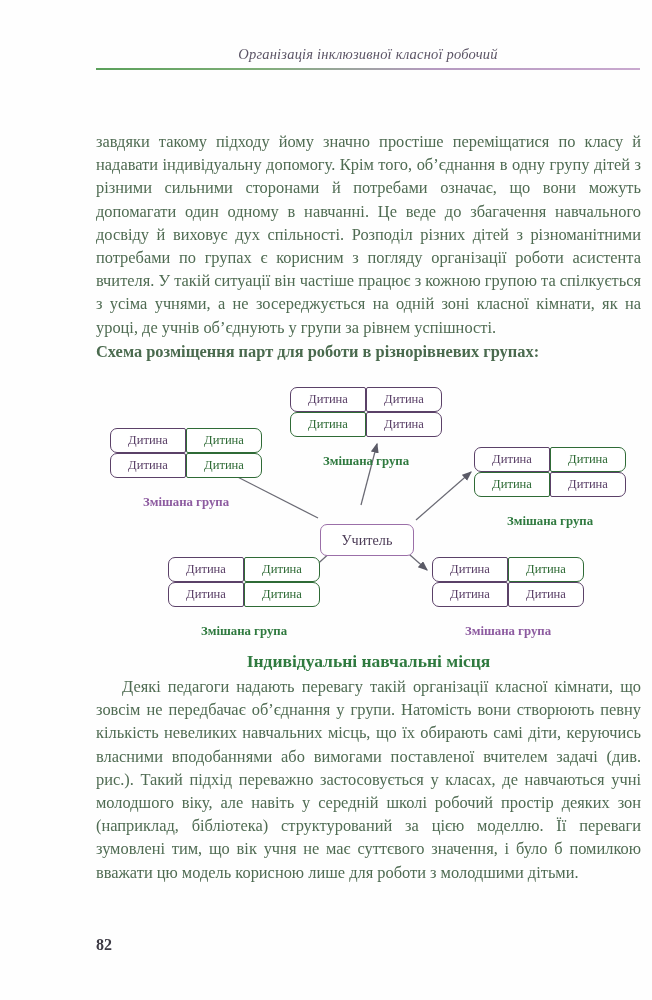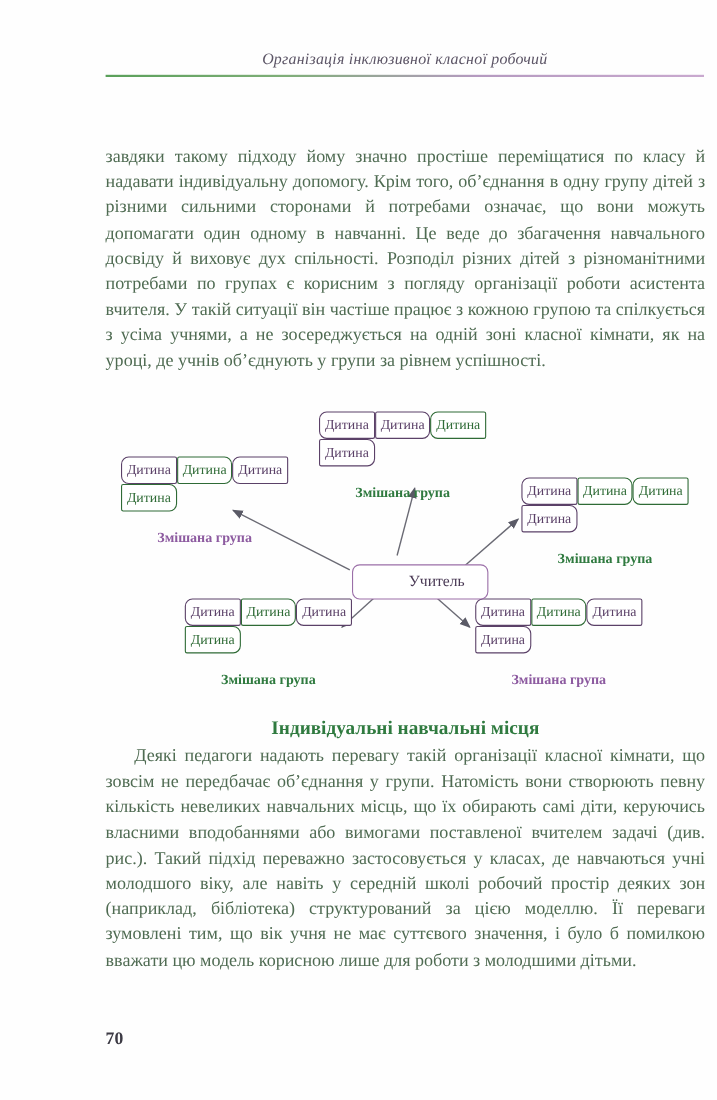--- a/index.html
+++ b/index.html
@@ -107,23 +107,24 @@
     height: 272px;
     overflow: visible;
   }
 
   .group {
     position: absolute;
     width: 152px;
   }
   .grid {
     display: grid;
-    grid-template-columns: 1fr 1fr 1fr;
+    grid-template-columns: 1fr 1fr;
     grid-template-rows: 1fr 1fr;
     gap: 0px;
+    margin-top: 13px;
   }
   .cell {
     position: relative;
     height: 25px;
     background: #ffffff;
     display: flex;
     align-items: center;
     justify-content: center;
     font-size: 12.6px;
     box-sizing: border-box;
@@ -162,32 +163,33 @@
     color: #4a3a55;
     z-index: 3;
   }
 
   
   #group-top    { left: 194px; top: 2px;   }
   #group-left   { left: 14px;  top: 43px;  }
   #group-right  { left: 378px; top: 62px;  }
   #group-bl     { left: 72px;  top: 172px; }
   #group-br     { left: 336px; top: 172px; }
-  #teacher-node { left: 224px; top: 141px; padding-left: 30px; }
+  #teacher-node { left: 224px; top: 152px; }
 </style>
 </head>
 <body>
 
 <div class="page">
 
   <div class="running-head">Організація інклюзивної класної робочий</div>
   <div class="head-rule"></div>
 
   <div class="para p1"><span>завдяки такому підходу йому значно простіше переміщатися по класу й надавати індивідуальну допомогу. Крім того, об’єднання в одну групу дітей з різними сильними сторонами й потребами означає, що вони можуть допомагати один одному в навчанні. Це веде до збагачення навчального досвіду й виховує дух спільності. Розподіл різних дітей з різноманітними потребами по групах є корисним з погляду організації роботи асистента вчителя. У такій ситуації він частіше працює з кожною групою та спілкується з усіма учнями, а не зосереджується на одній зоні класної кімнати, як на уроці, де учнів об’єднують у групи за рівнем успішності.</span></div>
 
+  <div class="subhead"><span>Схема розміщення парт для роботи в різнорівневих групах:</span></div>
 
   <div class="diagram">
 
     <svg class="links" viewBox="0 0 545 272">
       <defs>
         <marker id="ah" markerWidth="9" markerHeight="9" refX="7" refY="3.2" orient="auto" markerUnits="strokeWidth">
           <path d="M0,0 L8,3.2 L0,6.4 z" fill="#5a5a66"></path>
         </marker>
       </defs>
       <g stroke="#6a6a74" stroke-width="1.25" fill="none" marker-end="url(#ah)">
@@ -297,15 +299,15 @@
     <div class="teacher" id="teacher-node">
         <span>Учитель</span>
       </div>
 
   </div>
 
   <div class="section-heading">Індивідуальні навчальні місця</div>
 
   <div class="para p2"><span class="ind"></span><span>Деякі педагоги надають перевагу такій організації класної кімнати, що зовсім не передбачає об’єднання у групи. Натомість вони створюють певну кількість невеликих навчальних місць, що їх обирають самі діти, керуючись власними вподобаннями або вимогами поставленої вчителем задачі (див. рис.). Такий підхід переважно застосовується у класах, де навчаються учні молодшого віку, але навіть у середній школі робочий простір деяких зон (наприклад, бібліотека) структурований за цією моделлю. Її переваги зумовлені тим, що вік учня не має суттєвого значення, і було б помилкою вважати цю модель корисною лише для роботи з молодшими дітьми.</span></div>
 
-  <div class="page-number">70</div>
+  <div class="page-number">82</div>
 
 </div>
 
 </body></html>

